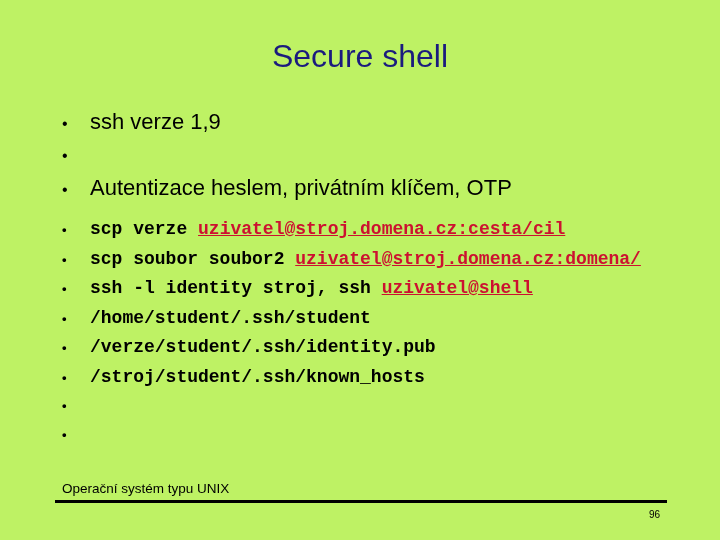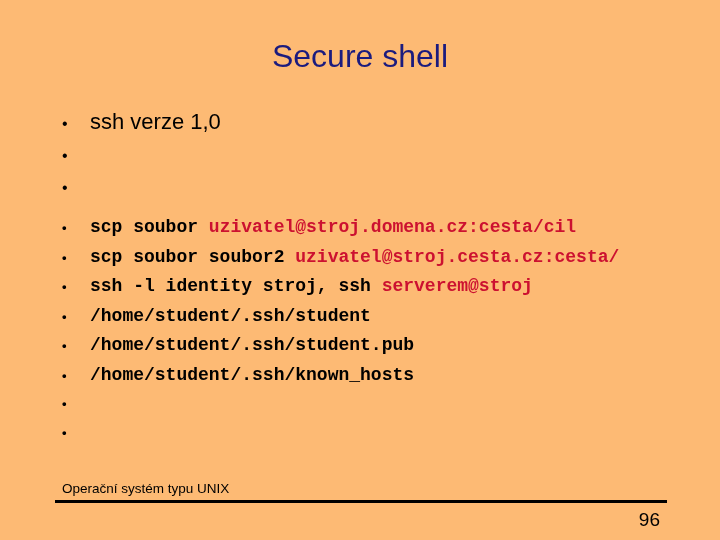--- a/index.html
+++ b/index.html
@@ -4,21 +4,21 @@
 <style>
   html, body {
     margin: 0;
     padding: 0;
     background: #ffffff;
   }
   .slide {
     position: relative;
     width: 720px;
     height: 540px;
-    background: #fdba74;
+    background: #bef264;
     overflow: hidden;
     font-family: "Liberation Sans", sans-serif;
   }
   .title {
     position: absolute;
     top: 38px;
     left: 0;
     width: 100%;
     text-align: center;
     font-size: 32px;
@@ -58,20 +58,21 @@
     line-height: 28.5px;
     color: #000000;
     white-space: pre;
   }
   .mono-row .marker {
     font-family: "Liberation Sans", sans-serif;
     font-size: 13px;
   }
   .mono-row .link {
     color: #cc1130;
+    text-decoration: underline;
     cursor: pointer;
   }
   .footer-line {
     position: absolute;
     left: 55px;
     top: 500px;
     width: 612px;
     height: 3px;
     background: #000000;
   }
@@ -79,68 +80,69 @@
     position: absolute;
     left: 62px;
     top: 481px;
     font-size: 13.5px;
     color: #000000;
   }
   .footer-right {
     position: absolute;
     right: 60px;
     top: 509px;
-    font-size: 19px;
+    font-size: 10px;
     color: #000000;
   }
 </style>
 </head>
 <body>
 
 <div class="slide">
 
   <div class="title">Secure shell</div>
 
   <div class="content">
 
     <div class="row sans-row">
       <span class="marker">•</span>
-      <span>ssh verze 1,0</span>
+      <span>ssh verze 1,9</span>
     </div>
     <div class="row sans-row">
       <span class="marker">•</span>
     </div>
     <div class="row sans-row">
       <span class="marker">•</span>
+      <span>Autentizace heslem, privátním klíčem, OTP</span>
     </div>
 
     <div class="mono-block">
       <div class="row mono-row">
         <span class="marker">•</span>
-        <span><span>scp soubor </span><span class="link">uzivatel@stroj.domena.cz:cesta/cil</span></span>
+        <span><span>scp verze </span><span class="link">uzivatel@stroj.domena.cz:cesta/cil</span></span>
       </div>
       <div class="row mono-row">
         <span class="marker">•</span>
-        <span><span>scp soubor soubor2 </span><span class="link">uzivatel@stroj.cesta.cz:cesta/</span></span>
+        <span><span>scp soubor soubor2 </span><span class="link">uzivatel@stroj.domena.cz:domena/</span></span>
       </div>
       <div class="row mono-row">
         <span class="marker">•</span>
-        <span><span>ssh -l identity stroj, ssh </span><span class="link">serverem@stroj</span></span>
+        <span><span>ssh -l identity stroj, ssh </span><span class="link">uzivatel@shell</span></span>
       </div>
       <div class="row mono-row">
         <span class="marker">•</span>
         <span>/home/student/.ssh/student</span>
       </div>
       <div class="row mono-row">
         <span class="marker">•</span>
-        <span>/home/student/.ssh/student.pub</span>
+        <span>/verze/student/.ssh/identity.pub</span>
       </div>
       <div class="row mono-row">
         <span class="marker">•</span>
-        <span>/home/student/.ssh/known_hosts</span>
+        <span>/stroj/student/.ssh/known_hosts</span>
       </div>
       <div class="row mono-row">
         <span class="marker">•</span>
       </div>
       <div class="row mono-row">
         <span class="marker">•</span>
       </div>
     </div>
 
   </div>

